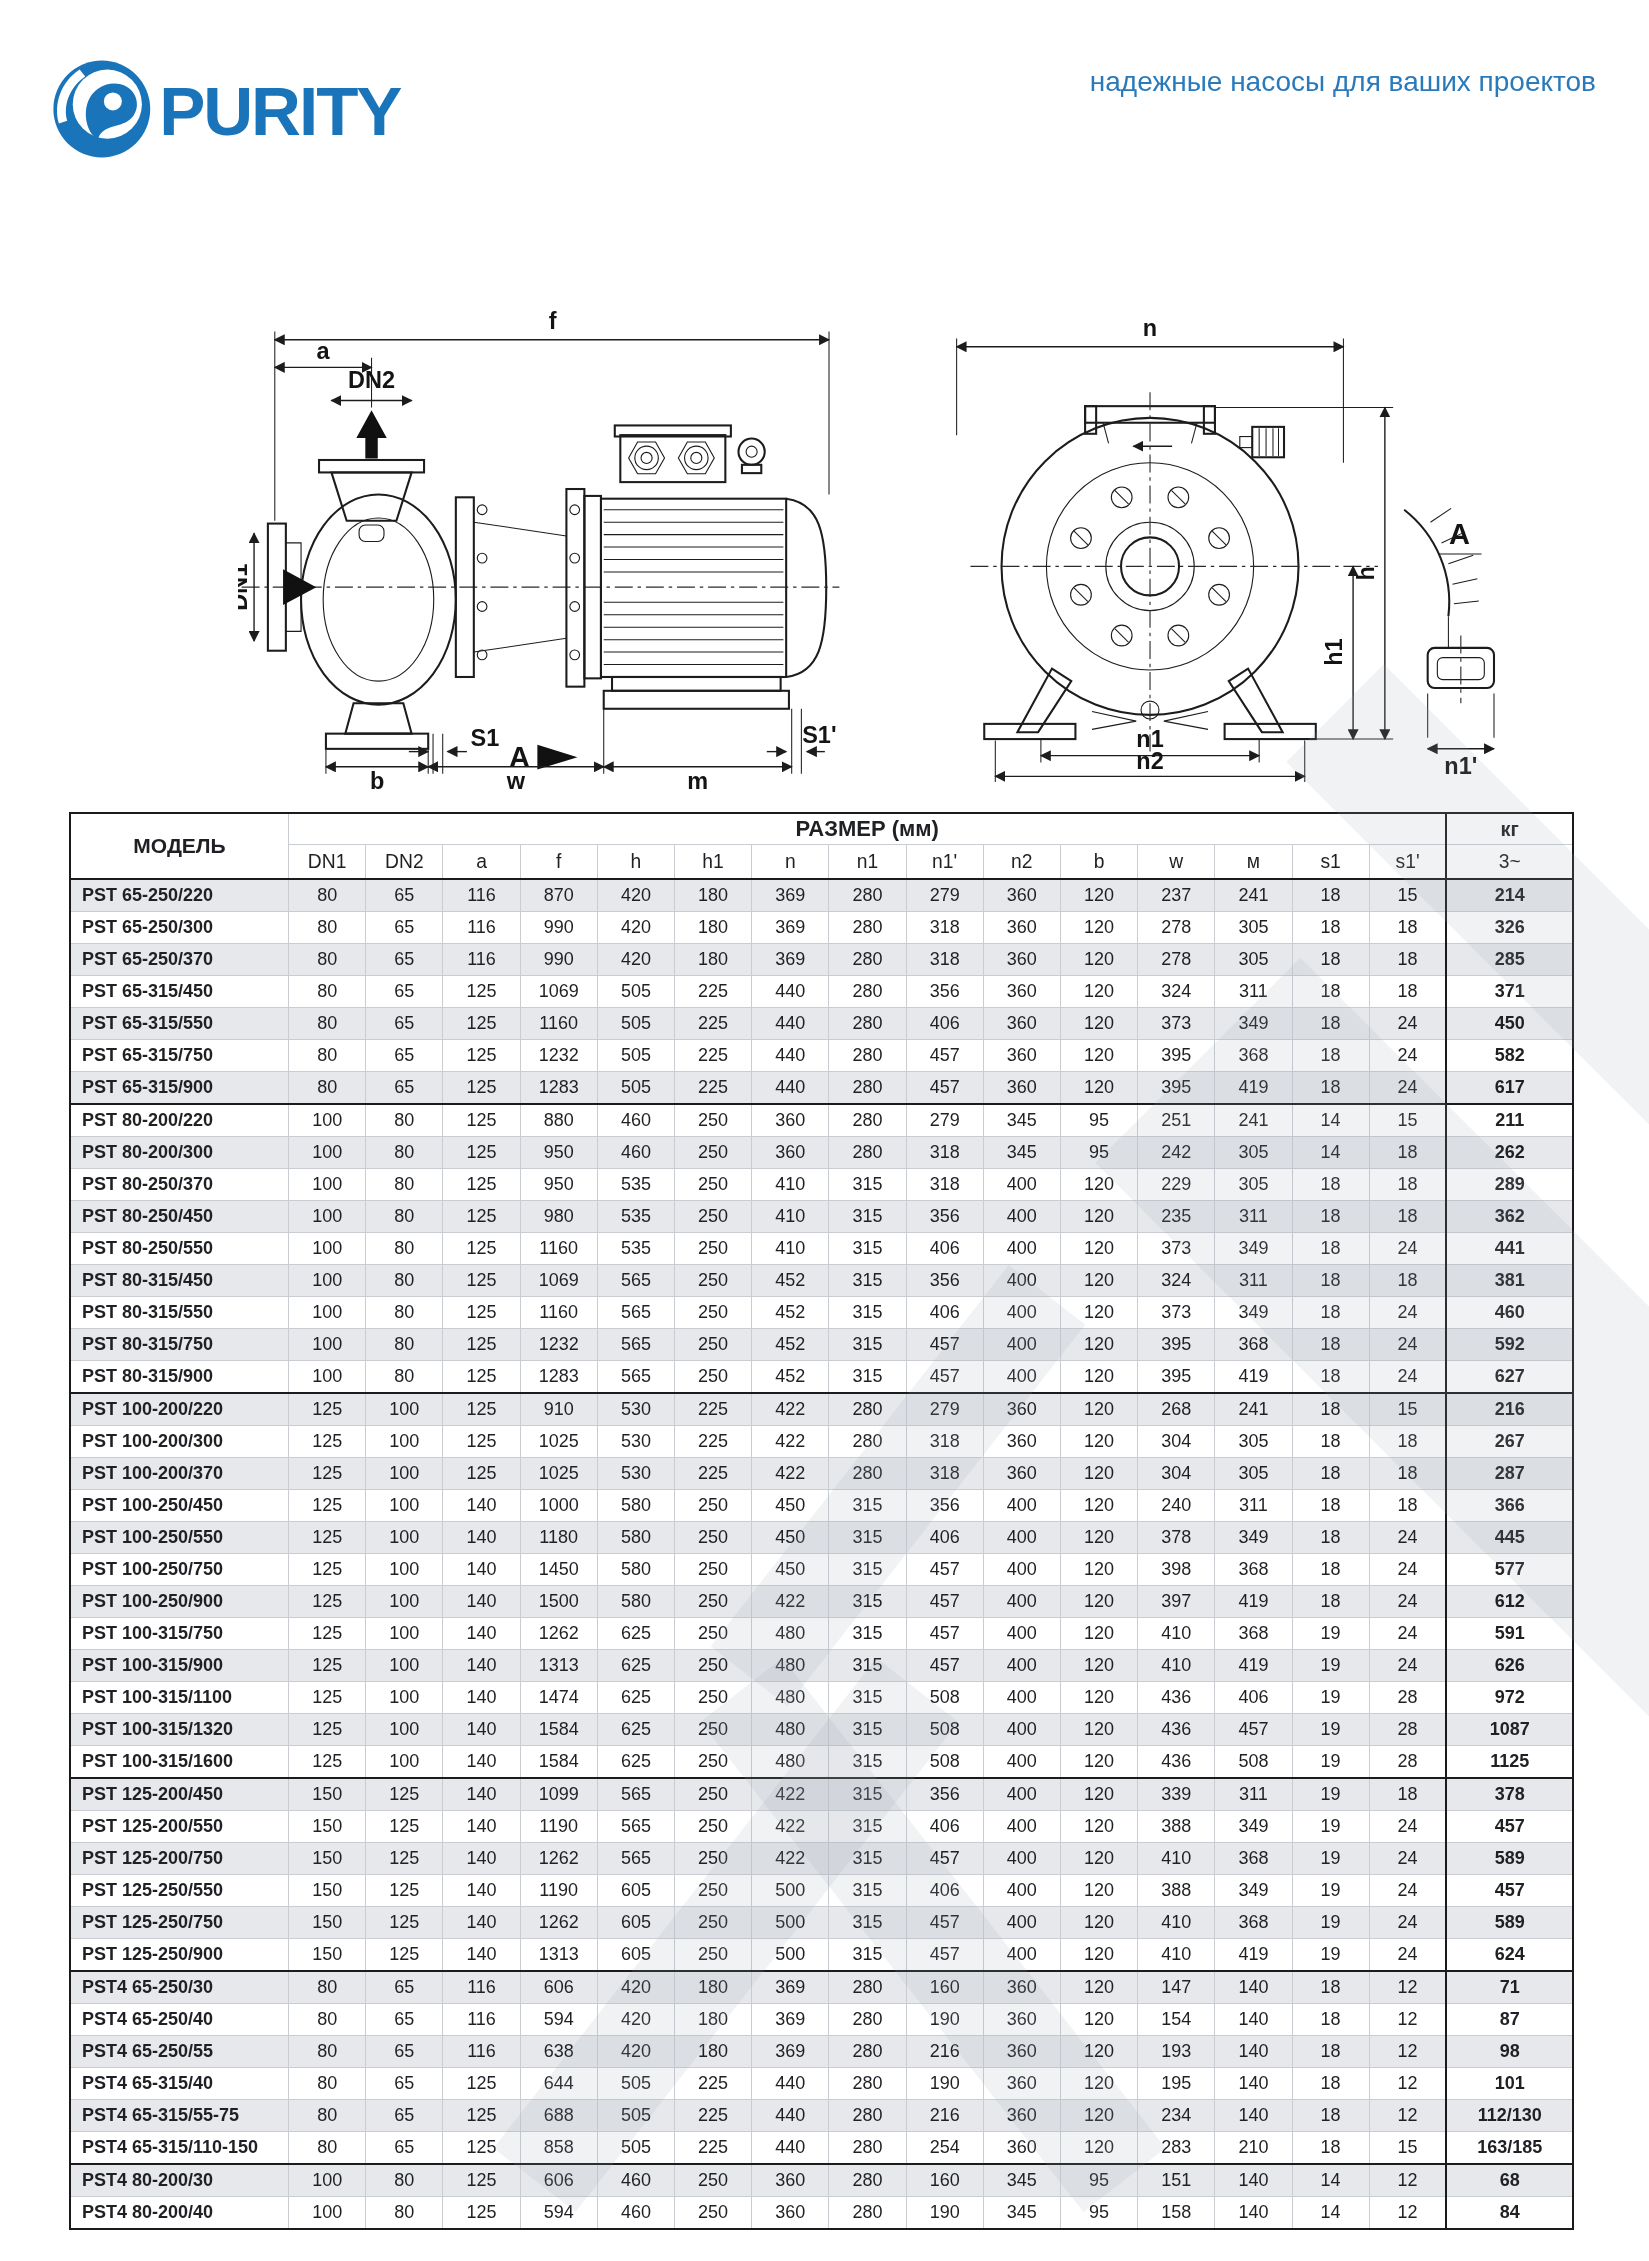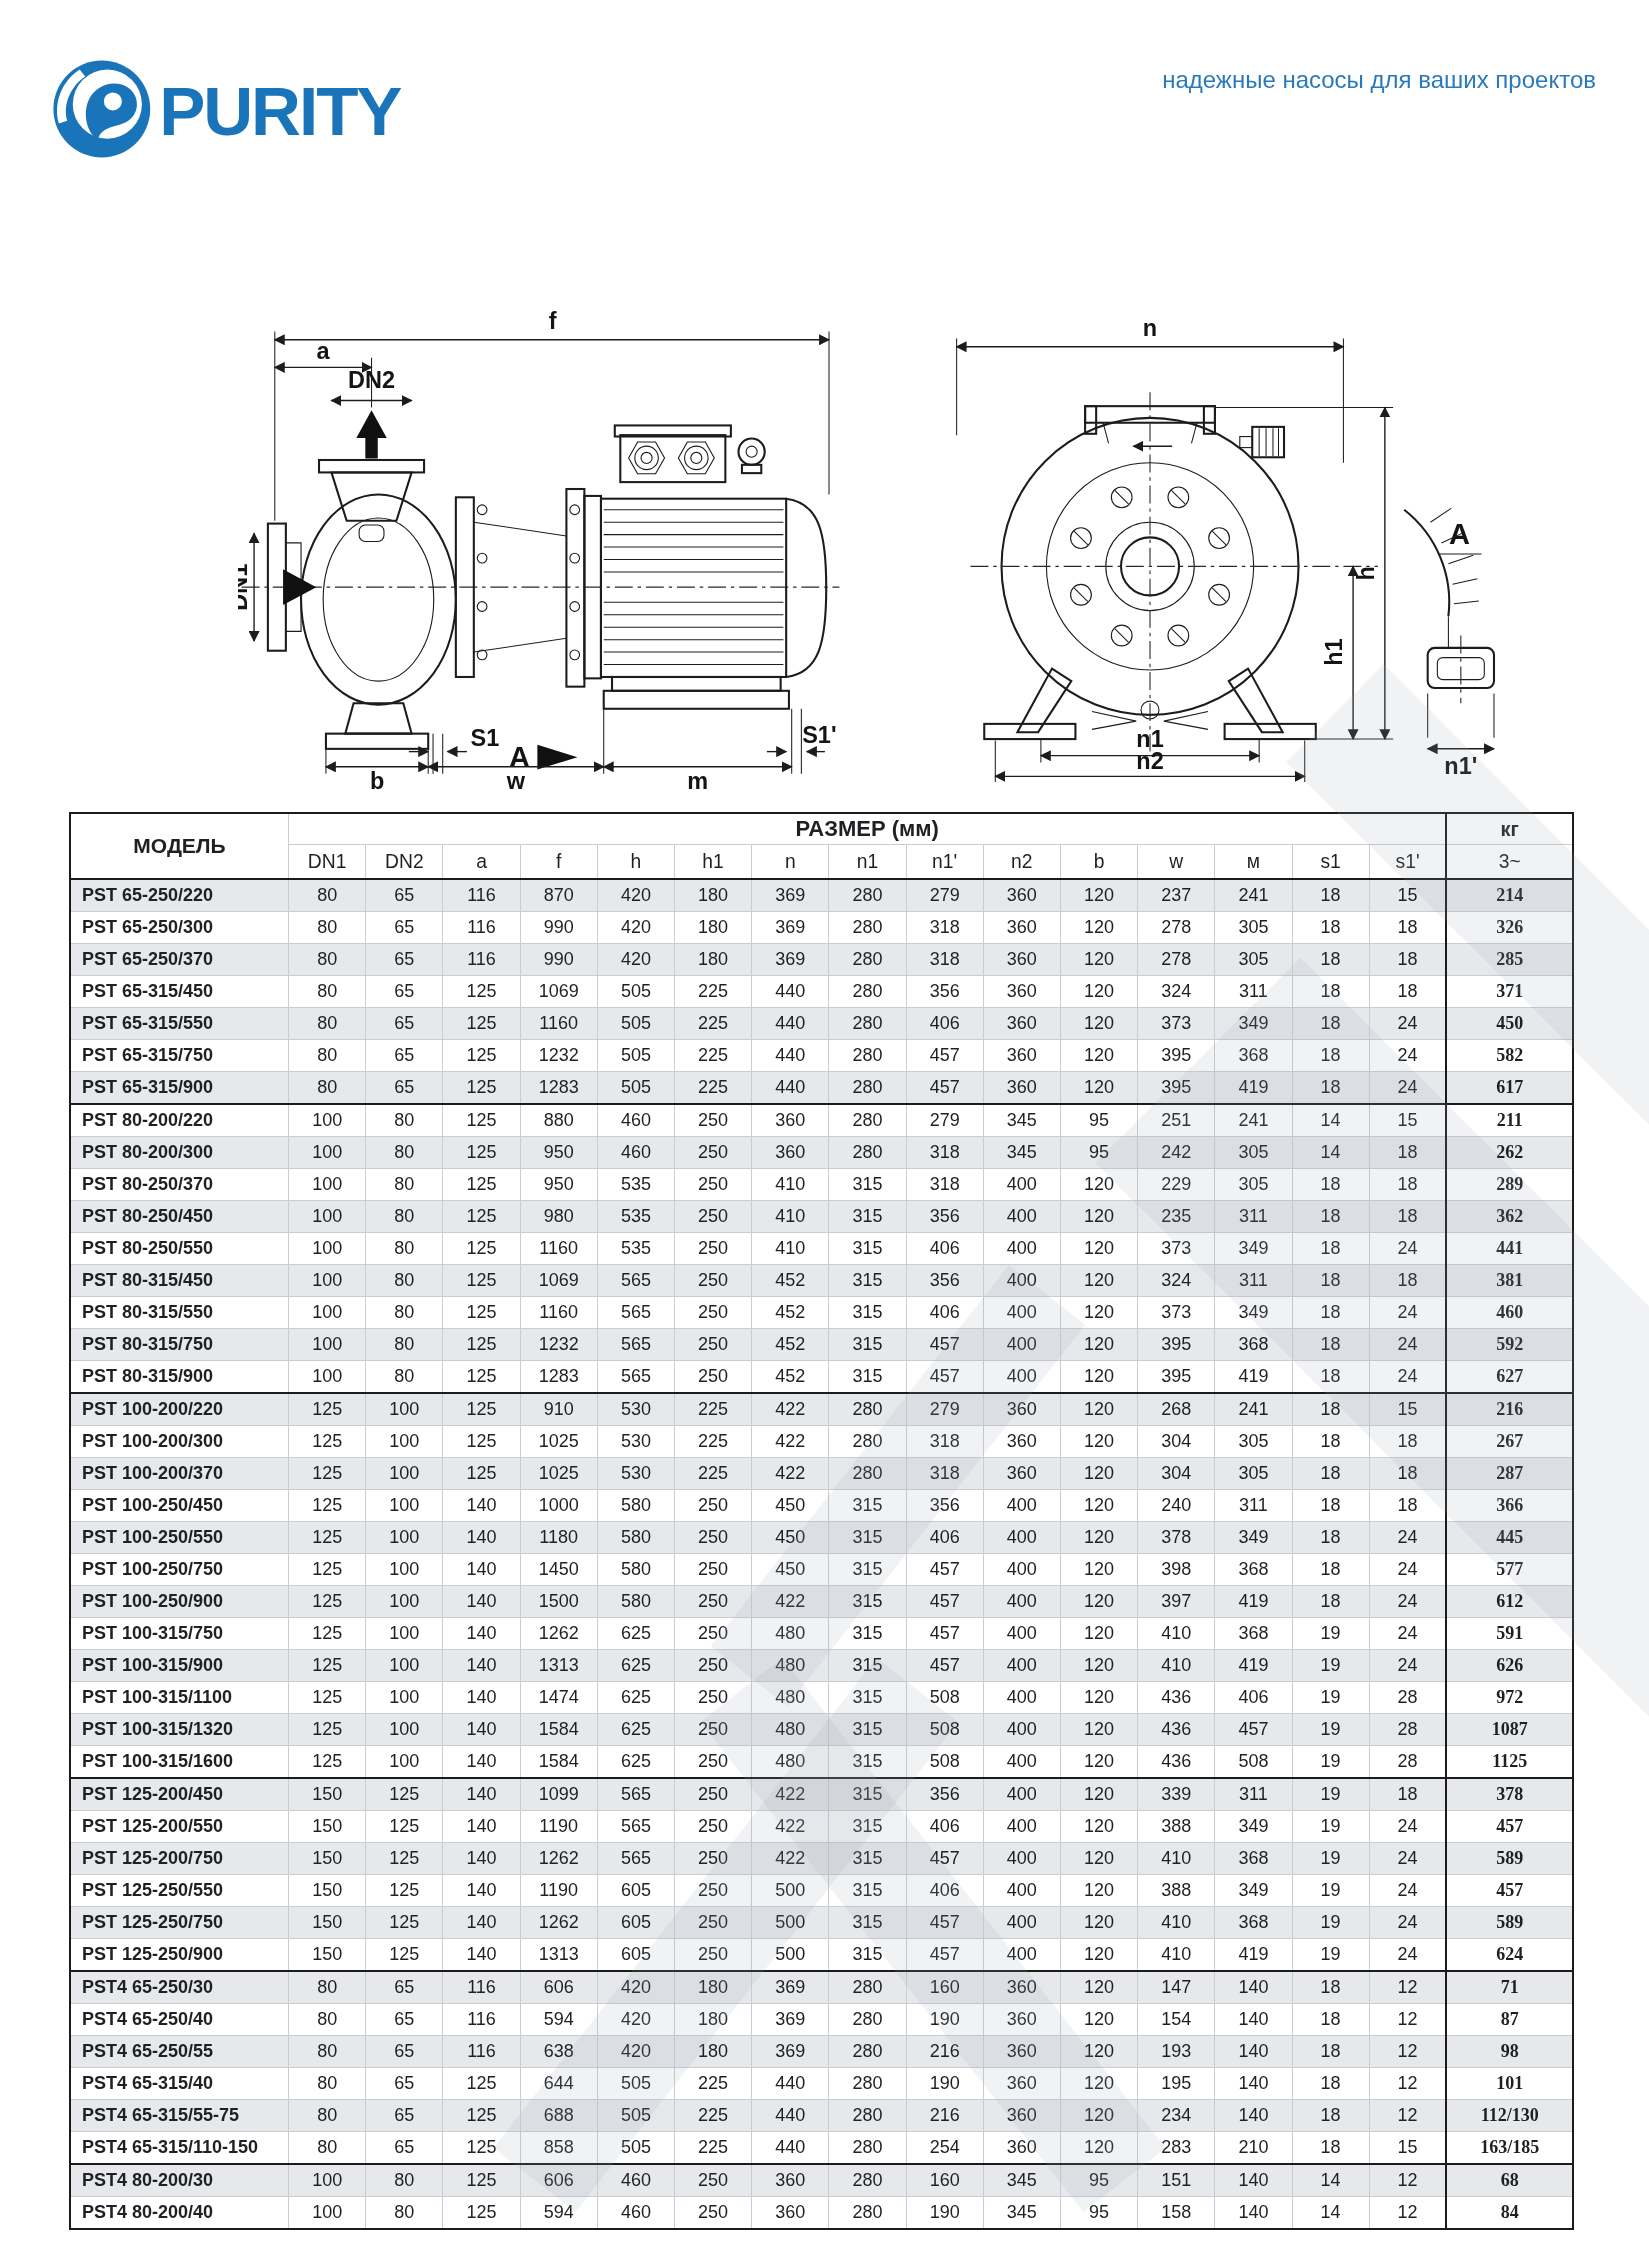--- a/index.html
+++ b/index.html
@@ -3,21 +3,21 @@
 <meta charset="utf-8">
 <style>
   html,body{margin:0;padding:0;}
   body{
     width:1650px;height:2261px;position:relative;background:#ffffff;
     font-family:"Liberation Sans",sans-serif;color:#1e2023;overflow:hidden;
   }
   
   .logo{position:absolute;left:52px;top:57px;}
   .tagline{
-    position:absolute;right:54px;top:66px;font-size:24px;color:#2a7abb;
+    position:absolute;right:54px;top:66px;font-size:28px;color:#2a7abb;
     font-family:"Liberation Sans",sans-serif;
   }
   
   .sv{position:absolute;left:238px;top:290px;}
   .fv{position:absolute;left:929px;top:290px;}
   .o{fill:none;stroke:#1c1c1c;stroke-width:3;}
   .t{stroke-width:1.6;}
   .fin{stroke:#1c1c1c;stroke-width:1.5;}
   .dim{stroke:#1c1c1c;stroke-width:2;fill:none;}
   .ext{stroke:#1c1c1c;stroke-width:1.5;fill:none;}
@@ -36,21 +36,21 @@
     font-family:"Liberation Sans",sans-serif;
   }
   th.model-h{font-size:21px;font-weight:700;}
   th.size-h{height:30px;font-size:22px;font-weight:700;}
   th.kg-h{font-size:20px;font-weight:700;border-left:2.8px solid #1b1b1b;margin-left:44px;}
   th.dim-h{height:33px;font-size:19.3px;font-weight:400;}
   th.kg-sub{font-size:19.3px;font-weight:400;border-left:2.8px solid #1b1b1b;}
   .dims-table thead{border-bottom:2.8px solid #1b1b1b;}
   .dims-table tbody td{height:31px;font-size:18px;}
   td.model{text-align:left;padding-left:11px;font-weight:700;font-size:18px;white-space:nowrap;}
-  td.kg{font-weight:700;border-left:2.8px solid #1b1b1b;font-family:Liberation Serif, serif;}
+  td.kg{font-weight:700;border-left:2.8px solid #1b1b1b;}
   tr.alt{background:#e6e8eb;margin-top:24px;}
   tr.gend td{border-bottom:2.8px solid #1b1b1b;}
   
   .wm{position:absolute;inset:0;overflow:hidden;pointer-events:none;z-index:40;}
   .wm div{position:absolute;background:rgba(160,168,178,0.15);}
   .wm-b1{left:1244px;top:864px;width:622px;height:138px;transform:rotate(45deg);}
   .wm-b2{left:1036px;top:1306px;width:1105px;height:290px;transform:rotate(45deg);}
   .wm-b3{left:415px;top:1883px;width:622px;height:104px;transform:rotate(-52deg);}
   .wm-b4{left:622px;top:1883px;width:622px;height:104px;transform:rotate(52deg);}
   .wm-b5{left:656px;top:1437px;width:484px;height:97px;transform:rotate(-52deg);}

